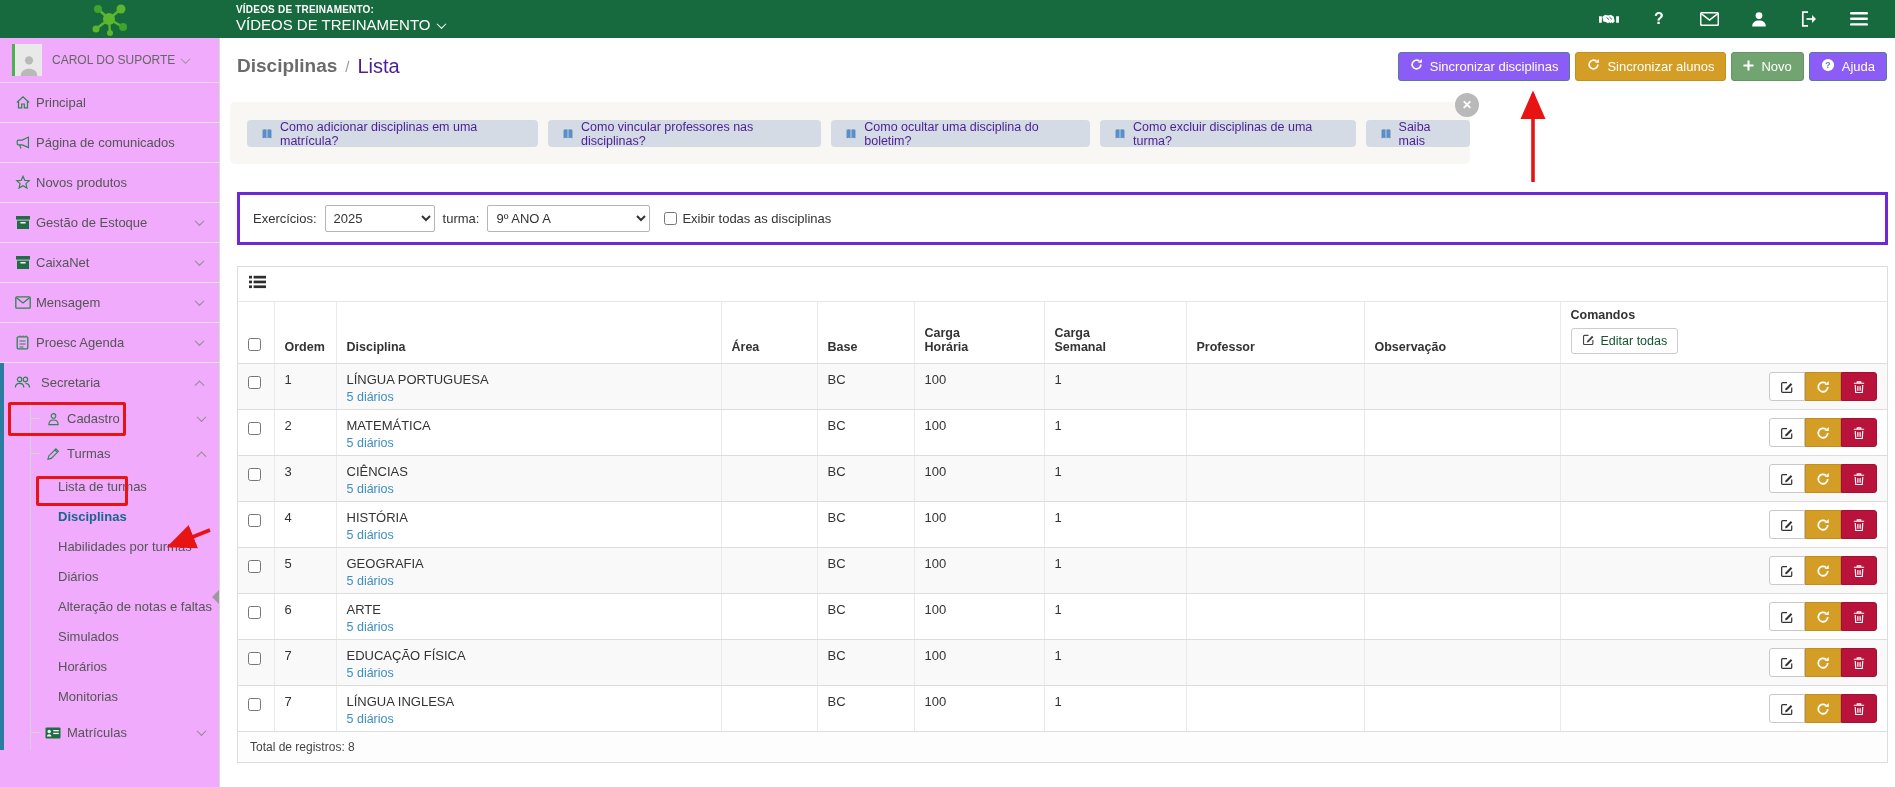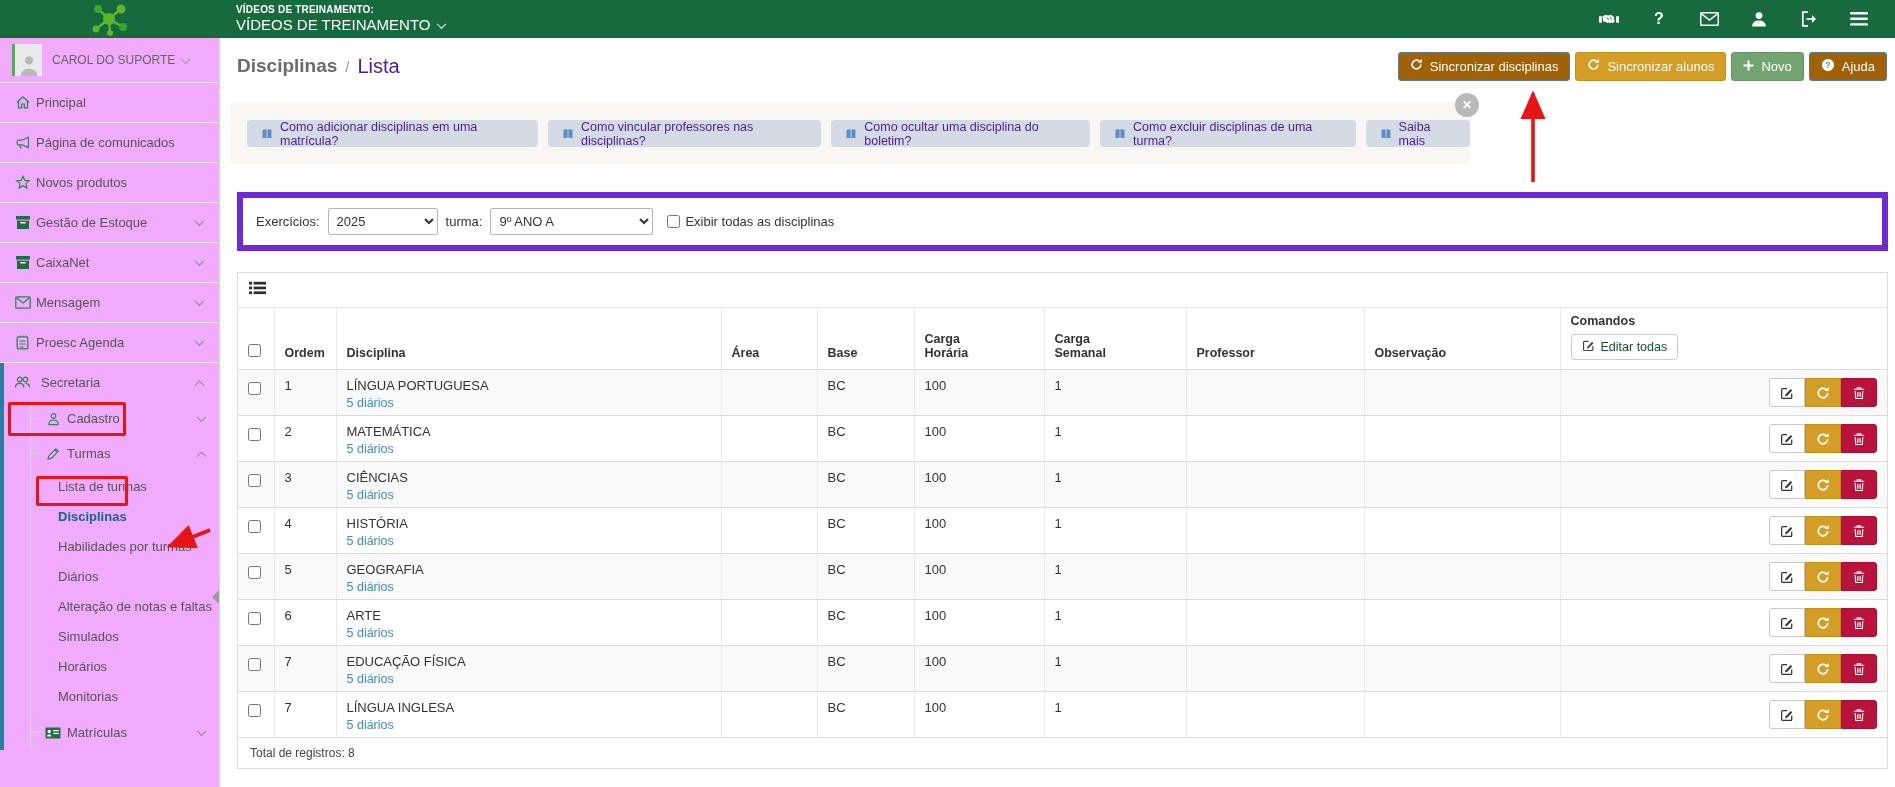--- a/index.html
+++ b/index.html
@@ -47,33 +47,33 @@
   .collapse-handle { position:absolute; right:0; top:552px; width:0; height:0; border-top:7px solid transparent; border-bottom:7px solid transparent; border-right:7px solid #9a9a9a; }
 
   
   .main { flex:1; background:#fff; position:relative; }
   .crumb { height:56px; display:flex; align-items:center; padding:0 8px 0 17px; }
   .crumb-title { font-size:19px; font-weight:bold; color:#6b6b6b; }
   .crumb-sep { font-size:15px; color:#9a9a9a; margin:0 8px; }
   .crumb-sub { font-size:20px; color:#4c1d95; }
   .crumb-btns { margin-left:auto; display:flex; gap:5px; }
   .btn { display:inline-flex; align-items:center; gap:7px; height:29px; padding:0 11px; border-radius:3px; font-size:13px; color:#fff; border:1px solid transparent; cursor:pointer; font-family:inherit; }
-  .btn-blue { background:#a16207; border-color:#527e93; }
+  .btn-blue { background:#8b5cf6; border-color:#527e93; }
   .btn-orange { background:#d49d26; border-color:#c08f1c; }
   .btn-green { background:#72a471; border-color:#659564; }
 
   
   .help-panel { position:relative; margin:8px 0 0 10px; width:1240px; height:62px; background:#f8f7f4; border-radius:5px; }
   .chips { display:flex; gap:10px; padding:18px 0 0 17px; }
   .chip { display:inline-flex; align-items:center; gap:7px; height:27px; padding:0 14px; background:#d5dbe4; border-radius:4px; color:#4c1d95; font-size:12.5px; cursor:pointer; }
   .chip-ic { color:#5b8ec9; display:inline-flex; }
   .help-close { position:absolute; top:-9px; right:-9px; width:24px; height:24px; border-radius:50%; background:#b9b9b9; color:#fff; display:flex; align-items:center; justify-content:center; font-size:12px; font-weight:bold; cursor:pointer; }
 
   
-  .filter-panel { margin:28px 7px 10px 17px; border:6px solid #6d28d9; background:#fff; padding:10px 13px; display:flex; align-items:center; gap:8px; font-size:13px; color:#333; }
+  .filter-panel { margin:28px 7px 10px 17px; border:3px solid #6d28d9; background:#fff; padding:10px 13px; display:flex; align-items:center; gap:8px; font-size:13px; color:#333; }
   .filter-panel select { height:27px; min-width:110px; font-size:13px; font-family:inherit; border:1px solid #b5b5b5; border-radius:2px; background:#fff; color:#333; padding:0 4px; }
   .filter-panel select.wide { min-width:163px; }
   .chk-wrap { display:flex; align-items:center; gap:5px; margin-left:6px; }
   .chk-wrap input { width:13px; height:13px; }
 
   
   .tbl-panel { margin:21px 7px 0 17px; border:1px solid #ddd; background:#fff; }
   .tbl-toolbar { padding:8px 11px; border-bottom:1px solid #e5e5e5; }
   table { border-collapse:collapse; table-layout:fixed; width:100%; font-size:13px; color:#333; }
   th,td { border-bottom:1px solid #ddd; border-right:1px solid #eaeaea; padding:5px 10px; text-align:left; vertical-align:top; overflow:hidden; }

